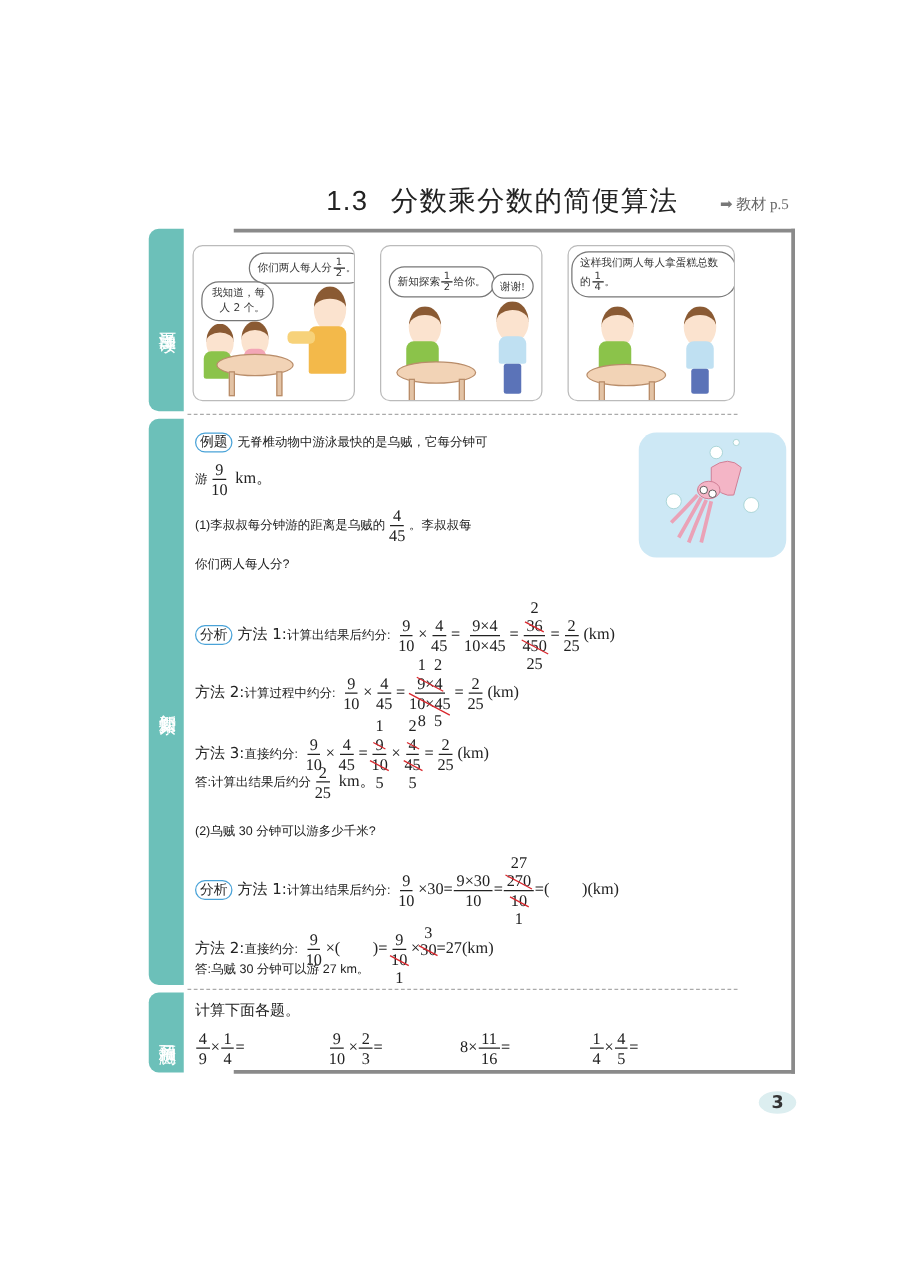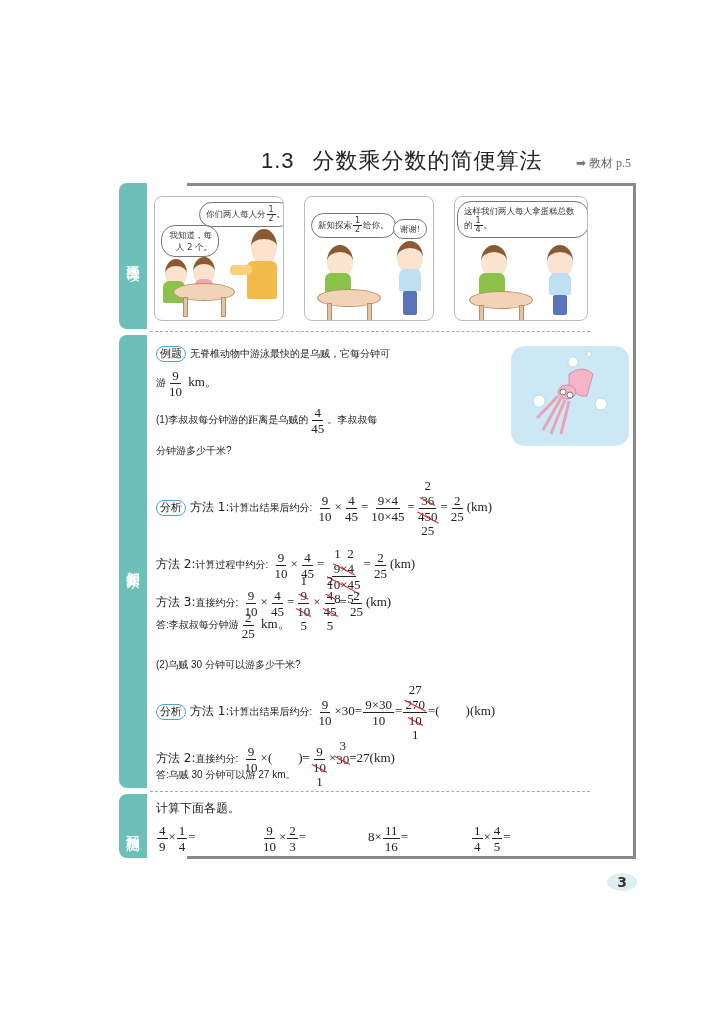--- a/index.html
+++ b/index.html
@@ -123,21 +123,21 @@
       <span class="d">10</span>
     </span><span> km。</span>
 </div>
 <div class="line" style="top:405px;">
   <span class="cjk">(1)李叔叔每分钟游的距离是乌贼的</span><span class="frac">
       <span class="n">4</span>
       <span class="d">45</span>
     </span><span class="cjk">。李叔叔每</span>
 </div>
 <div class="line" style="top:440px;">
-  <span class="cjk">分钟游多少千米?</span>
+  <span class="cjk">你们两人每人分?</span>
 </div>
 
 <div class="abs squid-box">
   <svg width="118" height="100" viewBox="0 0 118 100">
     <circle cx="62" cy="16" r="5" fill="#fff" stroke="#9cc" stroke-width="0.6"></circle>
     <circle cx="78" cy="8" r="2.5" fill="#fff" stroke="#9cc" stroke-width="0.6"></circle>
     <circle cx="28" cy="55" r="6" fill="#fff" stroke="#9cc" stroke-width="0.6"></circle>
     <circle cx="90" cy="58" r="6" fill="#fff" stroke="#9cc" stroke-width="0.6"></circle>
     <path d="M58,28 Q72,18 82,28 L76,50 Q66,52 58,40 Z" fill="#f4b5c6" stroke="#d07f96" stroke-width="0.8"></path>
     <ellipse cx="56" cy="46" rx="9" ry="7" fill="#f4b5c6" stroke="#d07f96" stroke-width="0.8"></ellipse>
@@ -173,21 +173,21 @@
 
 <div class="line" style="top:525px;">
   <span class="bold">方法 2:</span><span class="cjk">计算过程中约分:</span>
   <span class="frac">
       <span class="n">9</span>
       <span class="d">10</span>
     </span>×<span class="frac">
       <span class="n">4</span>
       <span class="d">45</span>
     </span>=<span class="cancel">
-      <span class="top" style="white-space:pre;margin-top:22px;">1  2</span>
+      <span class="top" style="white-space:pre;">1  2</span>
       <span class="frac">
         <span class="n"><span class="strike">9×4</span></span>
         <span class="d"><span class="strike">10×45</span></span>
       </span>
       <span class="bot" style="white-space:pre;">8  5</span>
     </span>=<span class="frac">
       <span class="n">2</span>
       <span class="d">25</span>
     </span><span>(km)</span>
 </div>
@@ -214,21 +214,21 @@
         <span class="d"><span class="strike">45</span></span>
       </span>
       <span class="bot">5</span>
     </span>=<span class="frac">
       <span class="n">2</span>
       <span class="d">25</span>
     </span><span>(km)</span>
 </div>
 
 <div class="line" style="top:610px;">
-  <span class="cjk">答:李叔叔每分钟游</span><span class="frac">
+  <span class="cjk">答:计算出结果后约分</span><span class="frac">
       <span class="n">2</span>
       <span class="d">25</span>
     </span><span> km。</span>
 </div>
 
 <div class="line" style="top:654px;">
   <span class="cjk">(2)乌贼 30 分钟可以游多少千米?</span>
 </div>
 
 <div class="line" style="top:683px;">

